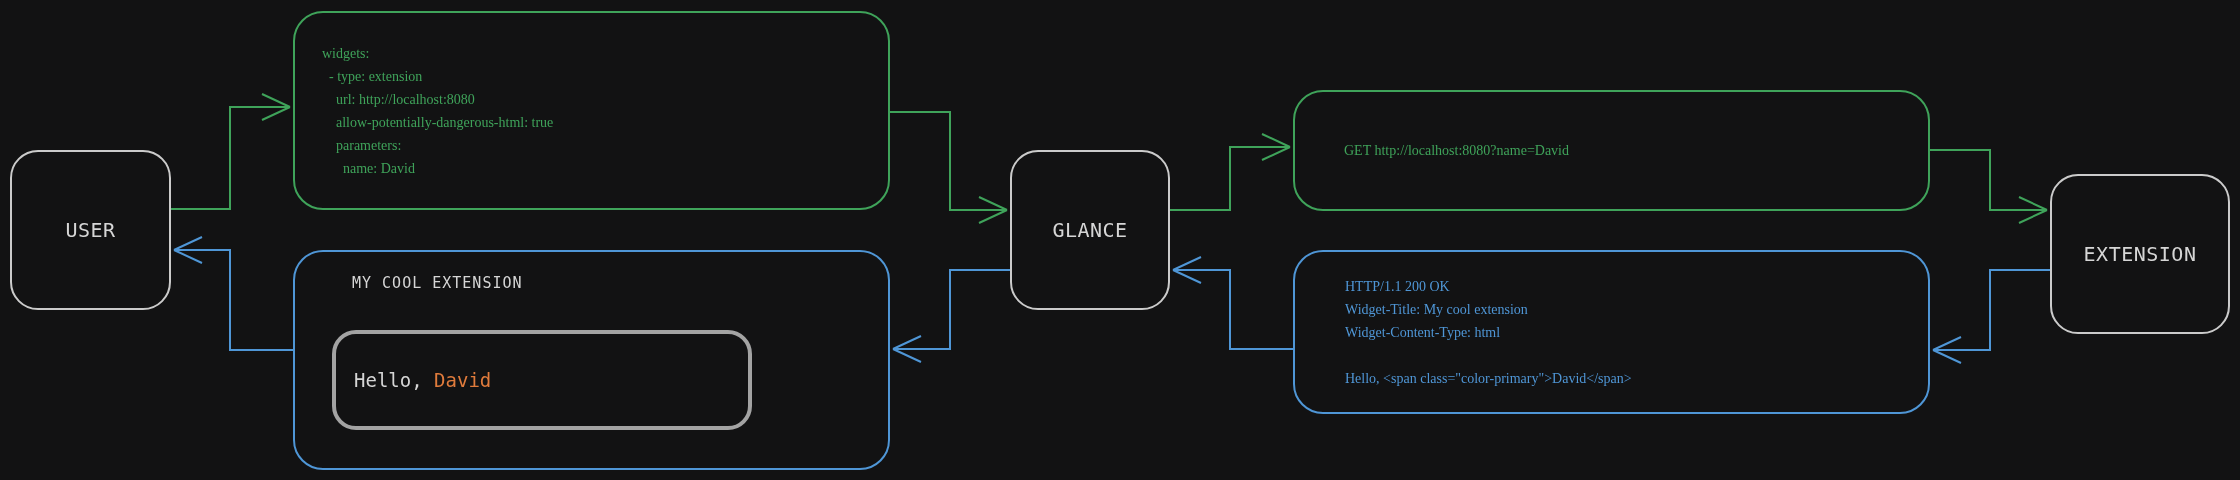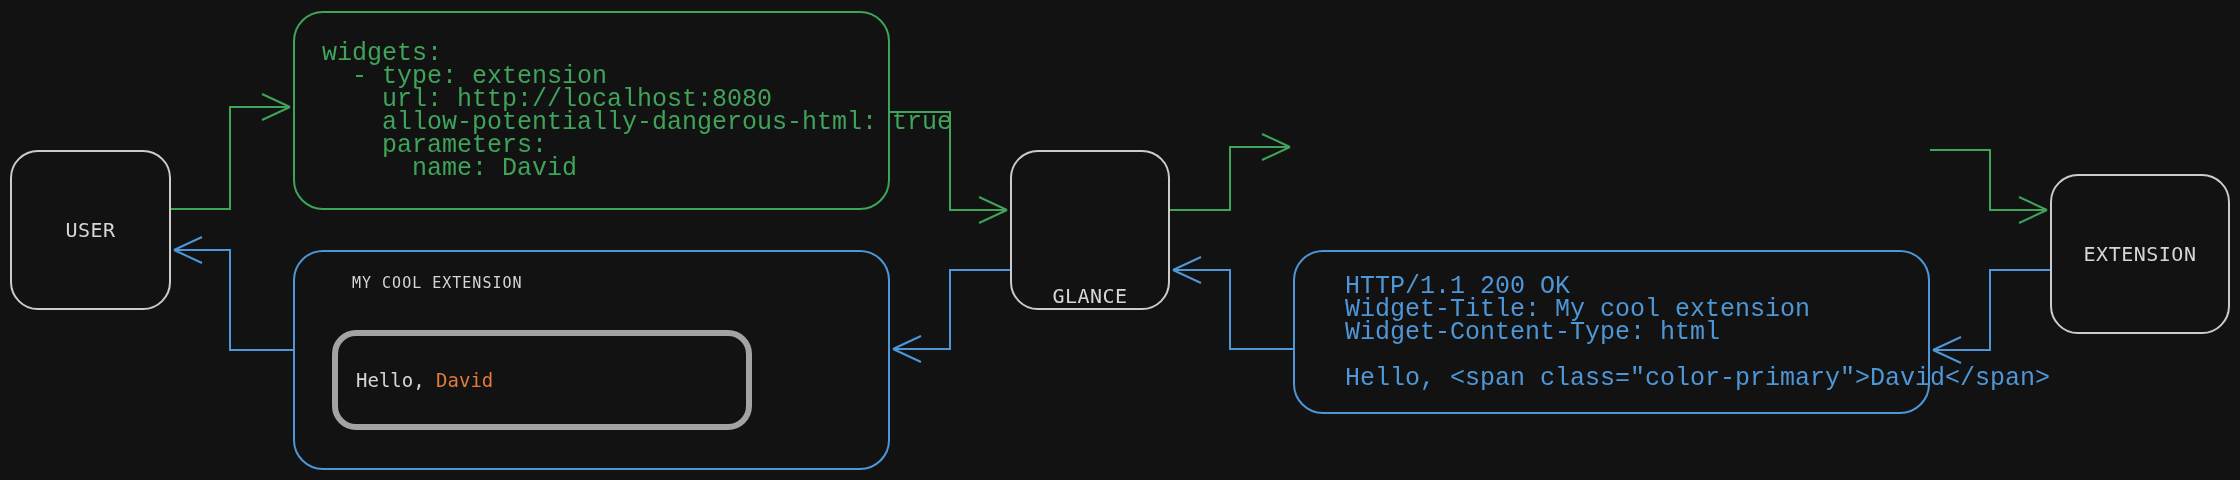--- a/index.html
+++ b/index.html
@@ -14,42 +14,42 @@
   .wires path{fill:none;stroke-width:2px;}
   .wires .g{stroke:var(--green);}
   .wires .b{stroke:var(--blue);}
 
   .node{
     position:absolute;border:2px solid var(--node-border);border-radius:28px;
     display:flex;align-items:center;justify-content:center;
     color:var(--light-text);font-size:20px;letter-spacing:.5px;background:var(--background);
   }
   #node-user{left:10px;top:150px;width:161px;height:160px;}
-  #node-glance{left:1010px;top:150px;width:160px;height:160px;align-items:flex-end;}
+  #node-glance{left:1010px;top:150px;width:160px;height:160px;}
   #node-extension{left:2050px;top:150px;width:180px;height:160px;margin-top:24px;}
 
   .codebox{position:absolute;border-radius:30px;background:var(--background);display:flex;align-items:center;}
-  .codebox pre{font-family:Liberation Mono, monospace;font-size:25px;line-height:23px;white-space:pre;}
+  .codebox pre{font-family:Liberation Serif, serif;font-size:14px;line-height:23px;white-space:pre;}
   .codebox.green{border:2px solid var(--green);}
   .codebox.green pre{color:var(--green);}
   .codebox.blue{border:2px solid var(--blue);}
   .codebox.blue pre{color:var(--blue);}
 
   #box-config{left:293px;top:11px;width:597px;height:199px;}
   #box-config pre{padding-left:27px;}
   #box-request{left:1293px;top:90px;width:637px;height:121px;}
   #box-request pre{padding-left:49px;}
   #box-response{left:1293px;top:250px;width:637px;height:164px;}
   #box-response pre{padding-left:50px;}
 
   #box-widget{left:293px;top:250px;width:597px;height:220px;display:block;}
   .widget-title{position:absolute;left:57px;top:20px;font-size:15px;line-height:23px;color:var(--light-text);letter-spacing:1px;}
   .inner-box{
     position:absolute;left:37px;top:78px;width:420px;height:100px;
-    border:6px solid #a3a3a3;border-radius:24px;display:flex;align-items:center;
+    border:4px solid #a3a3a3;border-radius:24px;display:flex;align-items:center;
   }
   .inner-box .greeting{padding-left:18px;font-size:19px;white-space:pre;color:var(--light-text);}
   .inner-box .greeting .name{color:var(--orange);}
 </style>
 </head>
 <body>
 
 <div class="canvas">
 
   <svg class="wires" width="2240" height="480" viewBox="0 0 2240 480">
@@ -79,20 +79,23 @@
 
   <div class="codebox green" id="box-config">
     <pre>widgets:
   - type: extension
     url: http://localhost:8080
     allow-potentially-dangerous-html: true
     parameters:
       name: David</pre>
   </div>
 
+  <div class="codebox green" id="box-request">
+    <pre>GET http://localhost:8080?name=David</pre>
+  </div>
 
   <div class="codebox blue" id="box-response">
     <pre>HTTP/1.1 200 OK
 Widget-Title: My cool extension
 Widget-Content-Type: html
 
 Hello, &lt;span class="color-primary"&gt;David&lt;/span&gt;</pre>
   </div>
 
   <div class="codebox blue" id="box-widget">

